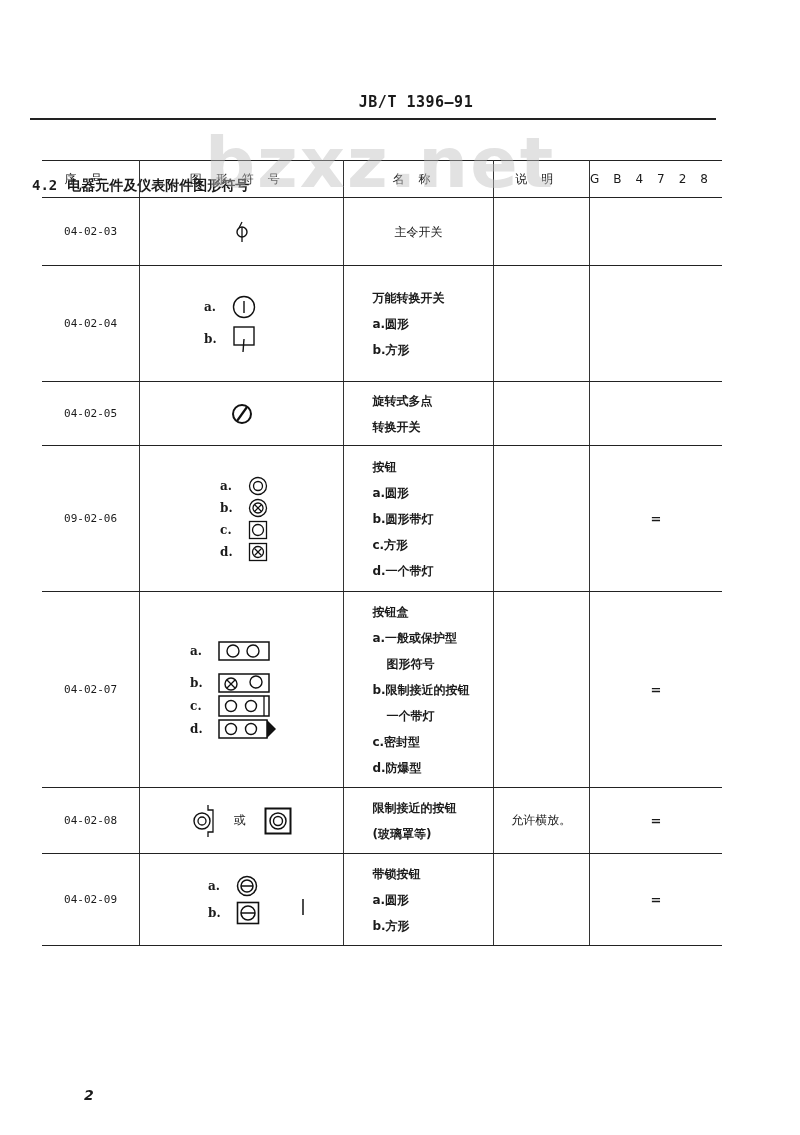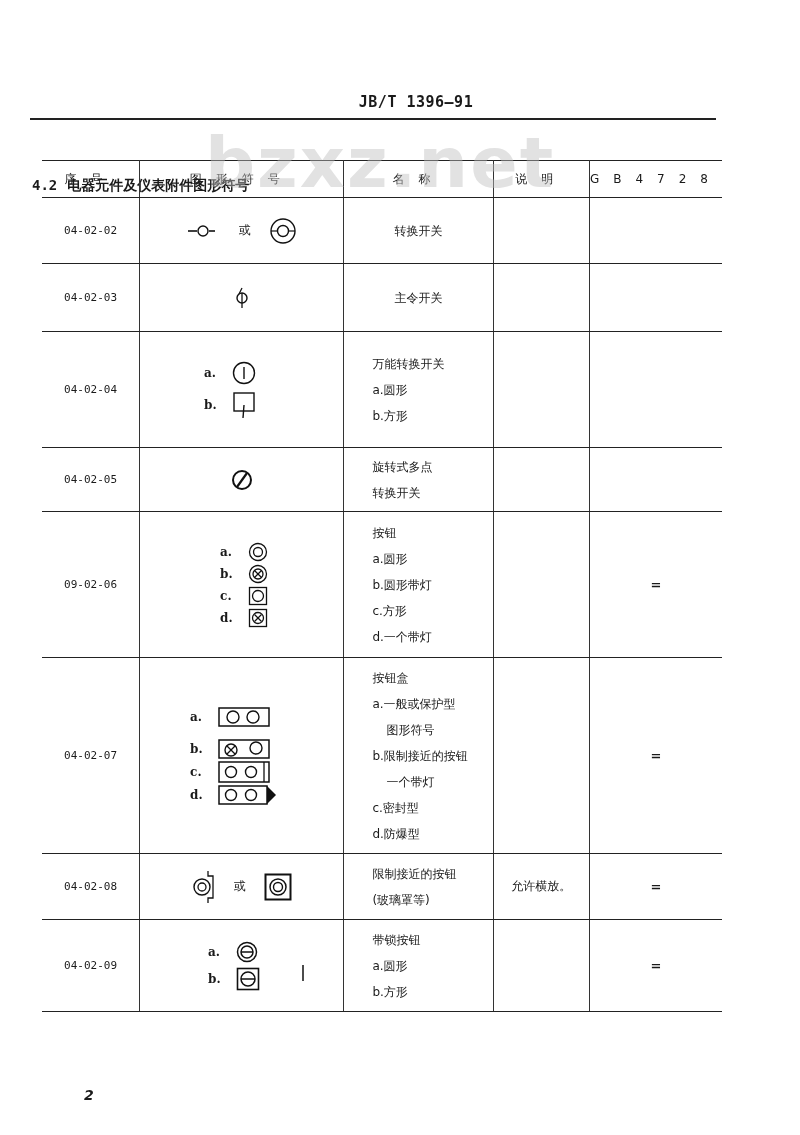--- a/index.html
+++ b/index.html
@@ -38,21 +38,21 @@
   table.sym th {
     height: 36px; font-weight: normal; font-size: 12px;
     font-family: "DejaVu Sans", sans-serif; letter-spacing: 14px;
   }
   th.c-gb { letter-spacing: 0; font-family: "DejaVu Sans Mono", monospace; font-size: 11px; }
   .c-no { width: 106px; text-align: center; font-family: "DejaVu Sans Mono", monospace; font-size: 11px; }
   .c-sym { width: 208px; }
   .c-name { width: 160px; font-family: "DejaVu Sans", sans-serif; font-size: 12px; }
   .c-note { width: 104px; text-align: center; font-family: Liberation Sans, sans-serif; }
   .c-gb { width: 102px; text-align: center; }
-  .name-wrap { padding-left: 28px; }
+  .name-wrap { padding-left: 28px; font-weight: bold; }
   .name-line { line-height: 26px; }
   .name-line.indent { padding-left: 14px; }
   .name-center { text-align: center; }
   .sym-row { display: flex; align-items: center; justify-content: center; gap: 18px; }
   .sym-list { display: flex; flex-direction: column; align-items: flex-start; margin-left: 64px; }
   .sym-item { display: flex; align-items: center; gap: 14px; }
   .lbl { font-family: "DejaVu Serif", serif; font-size: 12px; font-weight: bold; width: 14px; }
   .or { font-family: "DejaVu Sans", sans-serif; font-size: 12px; }
   .eq { font-size: 13px; font-weight: bold; }
   svg { display: block; }
@@ -74,44 +74,20 @@
   <tbody>
       <tr>
     <th class="c-no">序号</th>
     <th class="c-sym">图形符号</th>
     <th class="c-name">名称</th>
     <th class="c-note">说明</th>
     <th class="c-gb">GB4728</th>
   </tr>
 
 
-  <tr style="height:66px">
-    <td class="c-no">04-02-02</td>
-    <td class="c-sym">
-          <div class="sym-row">
-      <svg width="34" height="14" viewBox="0 0 34 14">
-              <line x1="1" y1="7" x2="10" y2="7" stroke="#111" stroke-width="1.6"></line>
-              <circle cx="16" cy="7" r="5" fill="none" stroke="#111" stroke-width="1.4"></circle>
-              <line x1="22" y1="7" x2="28" y2="7" stroke="#111" stroke-width="1.6"></line>
-            </svg>
-      <span class="or">或</span>
-      <svg width="28" height="28" viewBox="0 0 28 28">
-              <circle cx="14" cy="14" r="12" fill="none" stroke="#111" stroke-width="1.4"></circle>
-              <circle cx="14" cy="14" r="5.5" fill="none" stroke="#111" stroke-width="1.4"></circle>
-              <line x1="2" y1="14" x2="8.5" y2="14" stroke="#111" stroke-width="1.2"></line>
-              <line x1="19.5" y1="14" x2="26" y2="14" stroke="#111" stroke-width="1.2"></line>
-            </svg>
-    </div>
-        </td>
-    <td class="c-name">
-          <div class="name-center name-line">转换开关</div>
-        </td>
-    <td class="c-note"></td>
-    <td class="c-gb eq"></td>
-  </tr>
 
   <tr style="height:68px">
     <td class="c-no">04-02-03</td>
     <td class="c-sym">
           <div class="sym-row">
       <svg width="16" height="22" viewBox="0 0 16 22">
               <path d="M8 1 L5 7" fill="none" stroke="#111" stroke-width="1.3"></path>
               <circle cx="8" cy="11" r="5" fill="none" stroke="#111" stroke-width="1.4"></circle>
               <line x1="8" y1="6" x2="8" y2="21" stroke="#111" stroke-width="1.3"></line>
             </svg>

